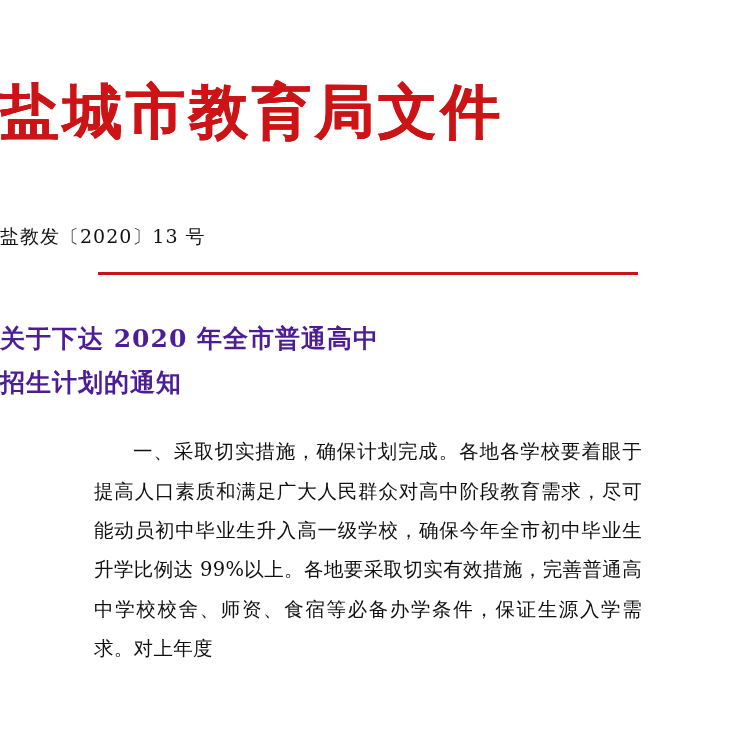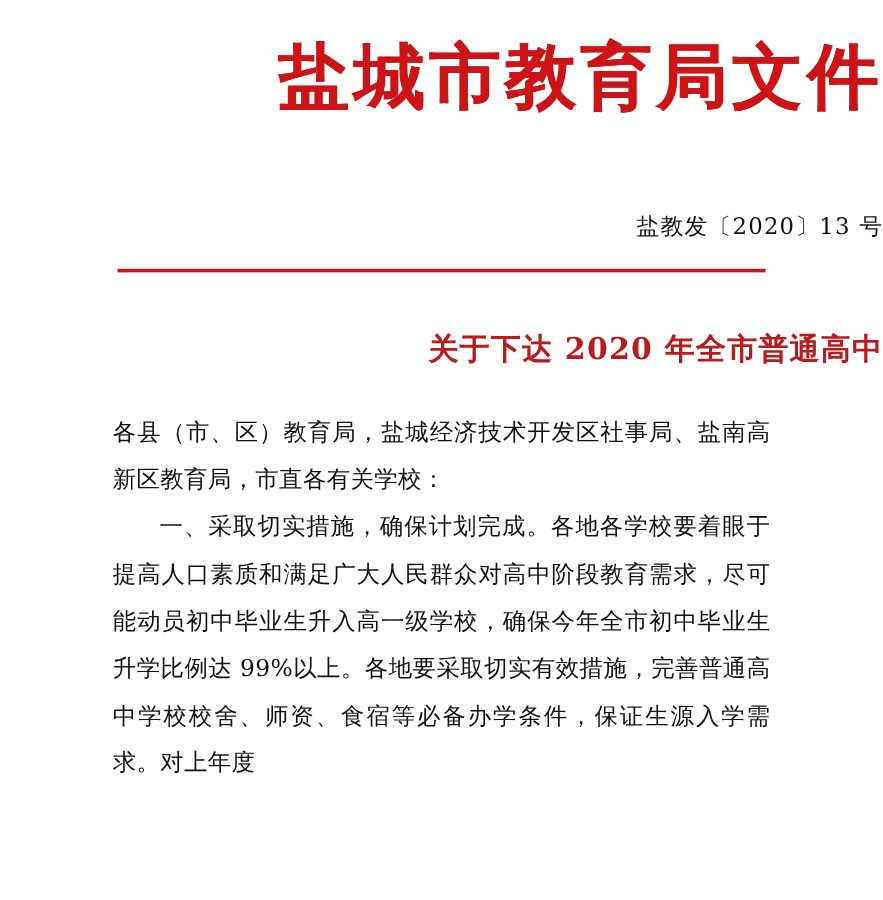--- a/index.html
+++ b/index.html
@@ -14,53 +14,54 @@
     overflow: hidden;
   }
   .page {
     position: relative;
     width: 736px;
     height: 750px;
     background: #fff;
     box-sizing: border-box;
   }
   .doc-header {
-    text-align: right;
+    text-align: left;
     padding-top: 30px;
+    margin-top: 48px;
   }
   .doc-title-main {
     color: #cc1417;
     font-family: "DejaVu Serif", "Liberation Serif", serif;
     font-weight: bold;
     font-size: 59px;
     letter-spacing: 4px;
     line-height: 1.15;
     white-space: nowrap;
     text-shadow: 0.5px 0 0 #cc1417, -0.5px 0 0 #cc1417;
   }
   .doc-number {
-    text-align: right;
+    text-align: left;
     margin-top: 78px;
     font-size: 19px;
     color: #111;
     letter-spacing: 1px;
     font-family: "DejaVu Serif", "Liberation Serif", serif;
   }
   .red-rule {
     margin: 22px auto 0 auto;
     width: 540px;
     height: 3px;
     background: #cc1417;
   }
   .doc-subject {
     margin-top: 42px;
-    text-align: right;
+    text-align: left;
     font-size: 25px;
     font-weight: bold;
-    color: #b91c1c;
+    color: #4c1d95;
     line-height: 1.75;
     letter-spacing: 1px;
   }
   .doc-body {
     margin: 28px auto 0 auto;
     width: 548px;
     font-size: 19.5px;
     line-height: 2.02;
     color: #111;
     text-align: justify;
@@ -85,20 +86,20 @@
   <div class="doc-header">
     <div class="doc-title-main">盐城市教育局文件</div>
   </div>
 
   <div class="doc-number">盐教发〔2020〕13 号</div>
 
   <div class="red-rule"></div>
 
   <div class="doc-subject">
     <div>关于下达 2020 年全市普通高中</div>
+    <div>招生计划的通知</div>
   </div>
 
   <div class="doc-body">
-    <p class="para">各县（市、区）教育局，盐城经济技术开发区社事局、盐南高新区教育局，市直各有关学校：</p>
     <p class="para indent"><span class="bold-run">一、采取切实措施，确保计划完成。</span><span>各地各学校要着眼于提高人口素质和满足广大人民群众对高中阶段教育需求，尽可能动员初中毕业生升入高一级学校，确保今年全市初中毕业生升学比例达 99%以上。各地要采取切实有效措施，完善普通高中学校校舍、师资、食宿等必备办学条件，保证生源入学需求。对上年度</span></p>
   </div>
 
 </div>
 
 </body></html>

